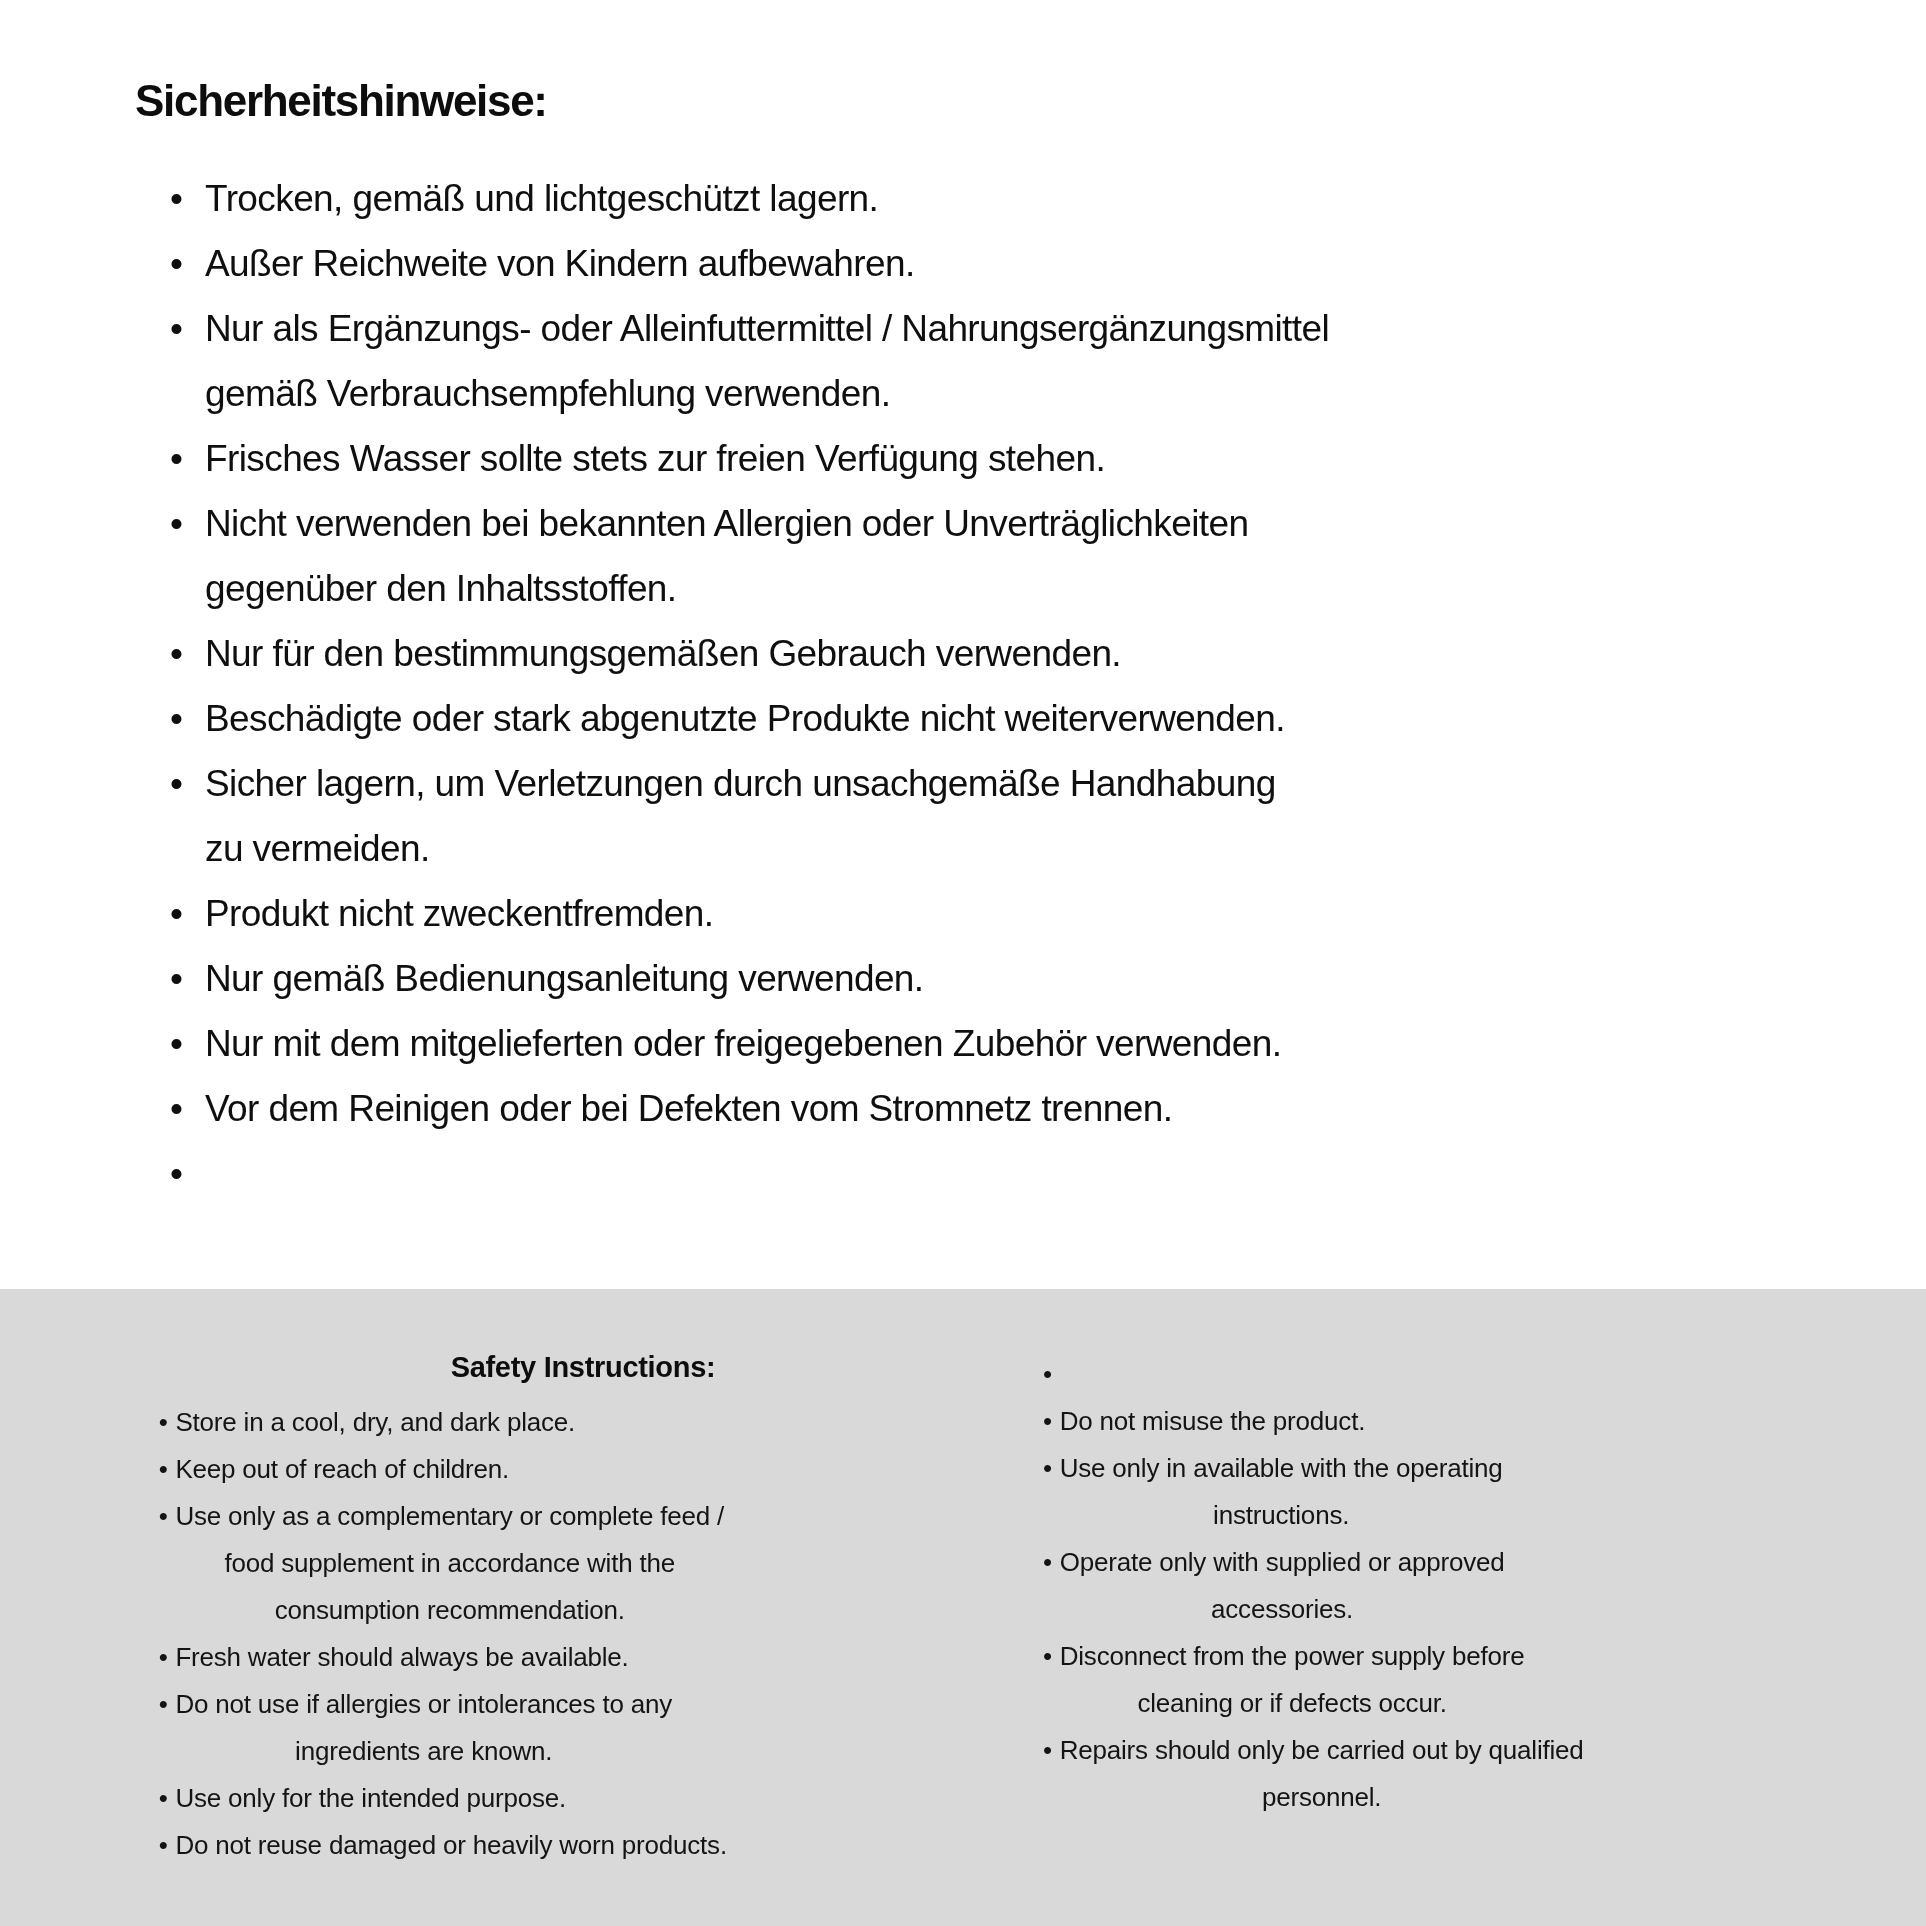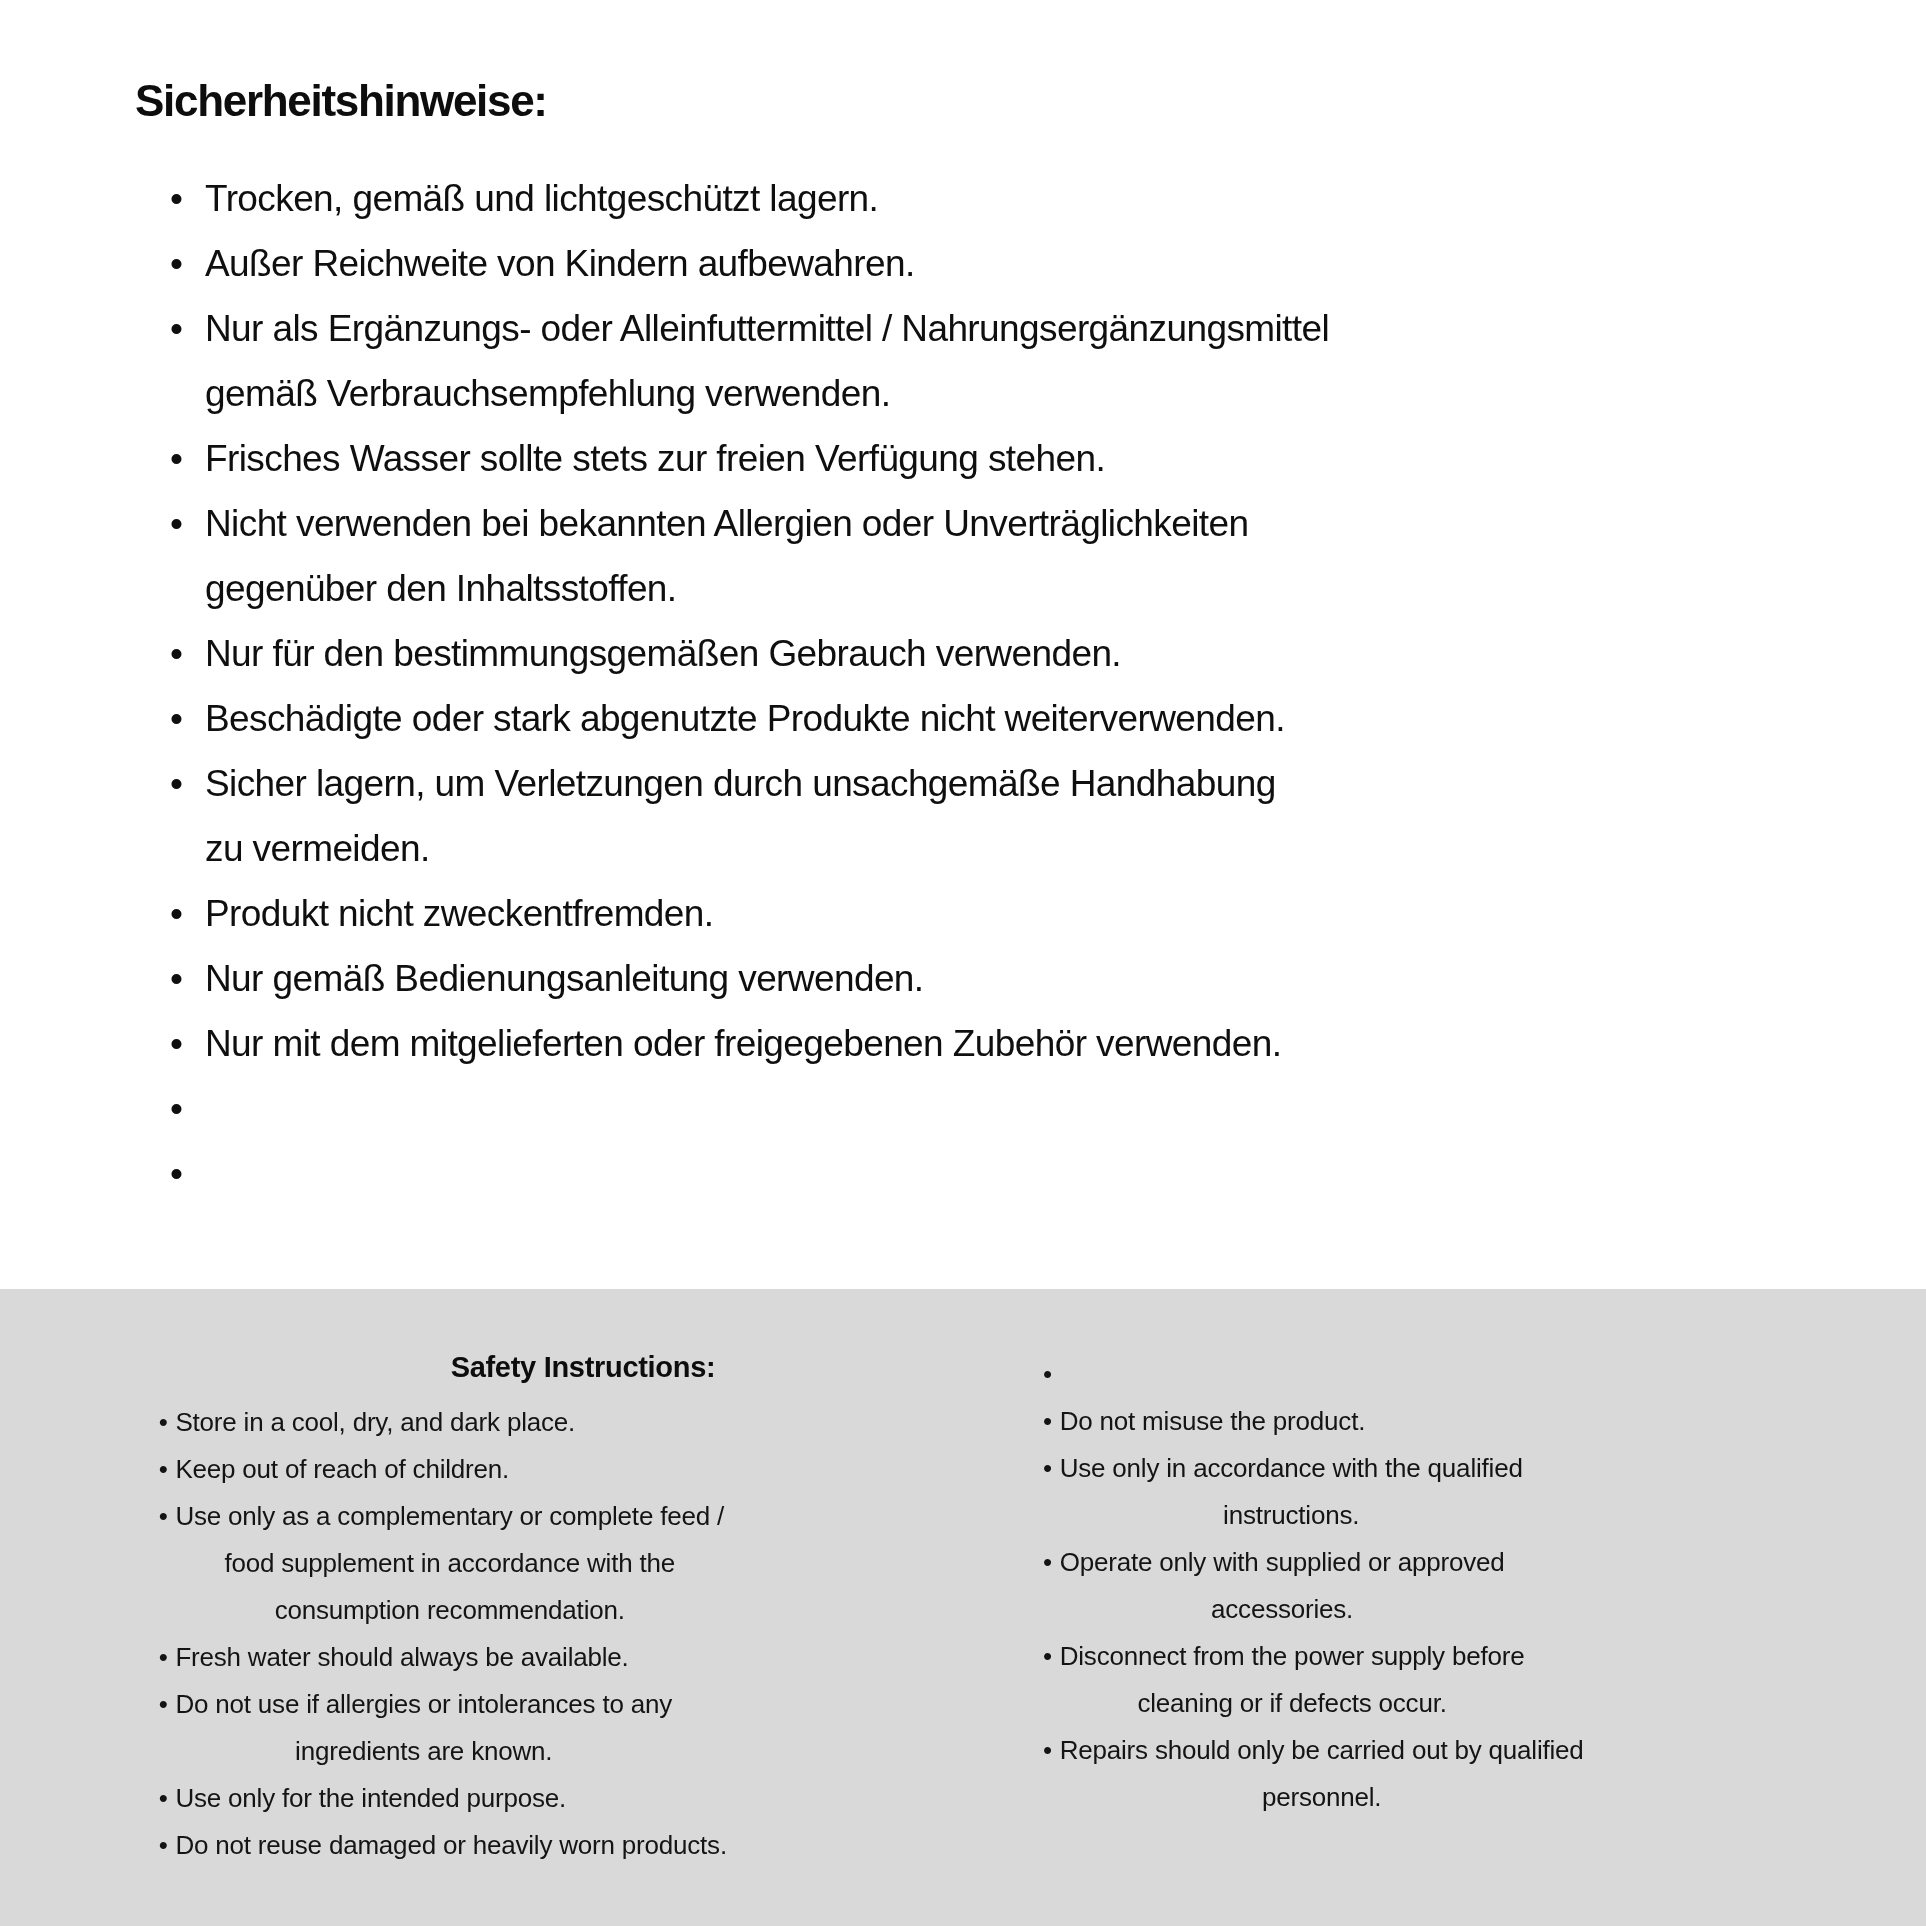--- a/index.html
+++ b/index.html
@@ -111,20 +111,21 @@
     <li class="row">
         <span class="b">•</span>
         <span class="t">Nur gemäß Bedienungsanleitung verwenden.</span>
       </li>
     <li class="row">
         <span class="b">•</span>
         <span class="t">Nur mit dem mitgelieferten oder freigegebenen Zubehör verwenden.</span>
       </li>
     <li class="row">
         <span class="b">•</span>
+        <span class="t">Vor dem Reinigen oder bei Defekten vom Stromnetz trennen.</span>
       </li>
     <li class="row">
         <span class="b">•</span>
       </li>
   </ul>
 </div>
 
 <div class="section-en">
   <div class="col-left">
     <h2 class="title-en">Safety Instructions:</h2>
@@ -166,21 +167,21 @@
     <ul class="list-en">
       <li class="row">
           <span class="b">•</span>
         </li>
       <li class="row">
           <span class="b">•</span>
           <span class="t">Do not misuse the product.</span>
         </li>
       <li class="row">
           <span class="b">•</span>
-          <span class="t">Use only in accordance with the qualified
+          <span class="t">Use only in available with the operating
 instructions.</span>
         </li>
       <li class="row">
           <span class="b">•</span>
           <span class="t">Operate only with supplied or approved
 accessories.</span>
         </li>
       <li class="row">
           <span class="b">•</span>
           <span class="t">Disconnect from the power supply before

